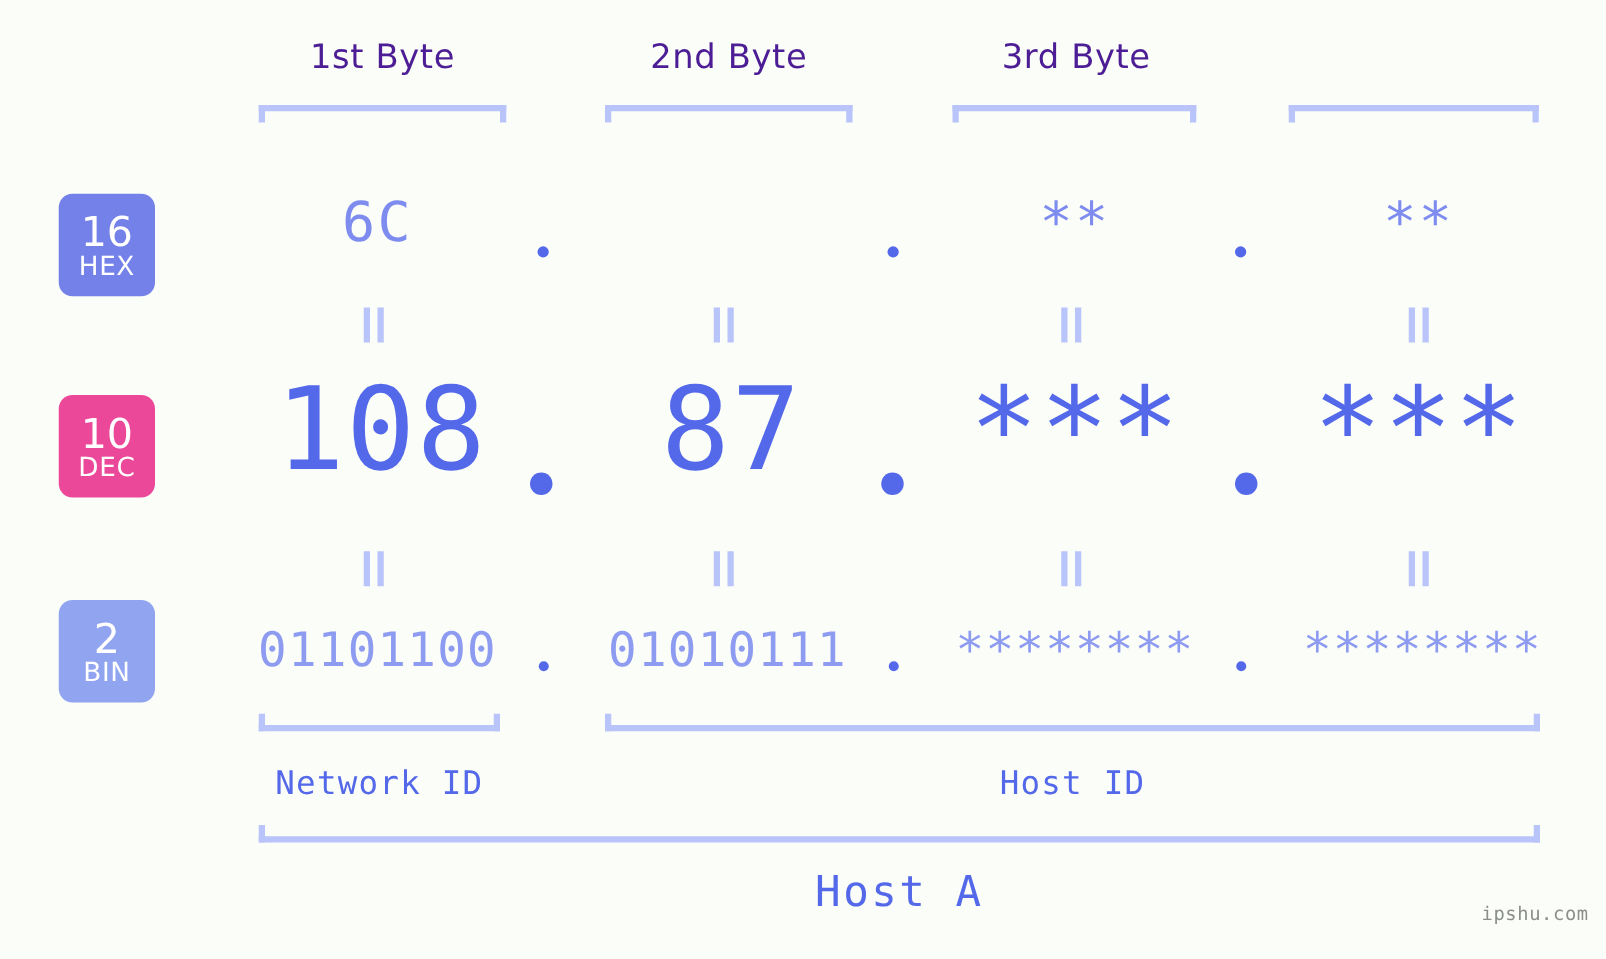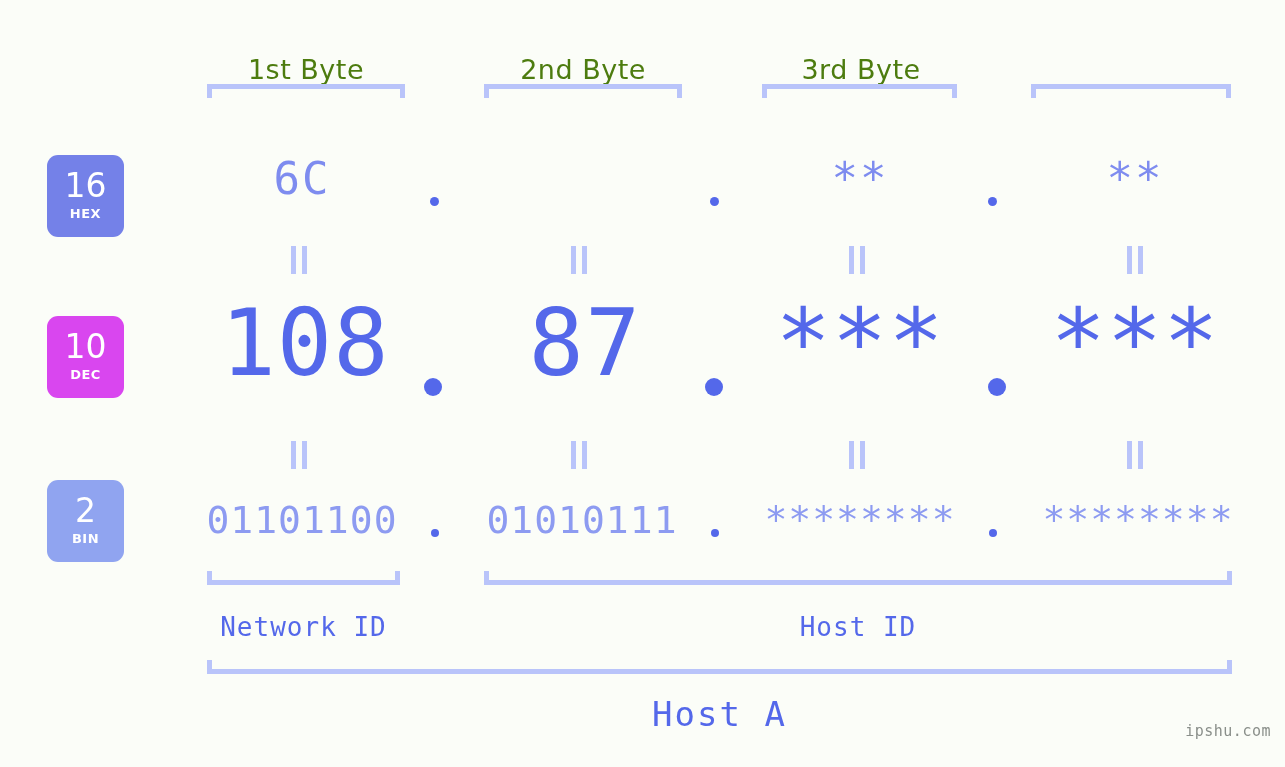--- a/index.html
+++ b/index.html
@@ -22,24 +22,23 @@
     height: 767px;
   }
 
   
   .byte-header {
     position: absolute;
     top: 30px;
     text-align: center;
     font-family: "DejaVu Sans", sans-serif;
     font-size: 27px;
-    color: #4d7c0f;
+    color: #4c1d95;
     letter-spacing: 0.5px;
     white-space: nowrap;
-    margin-top: 24px;
   }
 
   
   .bracket-down {
     position: absolute;
     border-top: 5px solid #b9c4fa;
     border-left: 5px solid #b9c4fa;
     border-right: 5px solid #b9c4fa;
     height: 14px;
   }
@@ -64,23 +63,23 @@
     justify-content: center;
     align-items: center;
     font-family: "DejaVu Sans", sans-serif;
   }
   .badge .num {
     font-size: 33px;
     line-height: 34px;
     font-weight: 400;
   }
   .badge .abbr {
-    font-size: 13px;
+    font-size: 21px;
     line-height: 21px;
-    font-weight: 700;
+    font-weight: 400;
     letter-spacing: 0.5px;
   }
 
   
   .row-cell {
     position: absolute;
     text-align: center;
     white-space: nowrap;
     font-family: "DejaVu Sans Mono", monospace;
   }
@@ -172,21 +171,21 @@
   <div class="bracket-down" style="left:207px;top:84px;width:198px;"></div>
   <div class="bracket-down" style="left:484px;top:84px;width:198px;"></div>
   <div class="bracket-down" style="left:762px;top:84px;width:195px;"></div>
   <div class="bracket-down" style="left:1031px;top:84px;width:200px;"></div>
 
   <div class="badge" style="top:155px;height:82px;background:#7481e8;">
     <span class="num">16</span>
     <span class="abbr">HEX</span>
   </div>
 
-  <div class="badge" style="top:316px;height:82px;background:#d946ef;">
+  <div class="badge" style="top:316px;height:82px;background:#ec4899;">
     <span class="num">10</span>
     <span class="abbr">DEC</span>
   </div>
 
   <div class="badge" style="top:480px;height:82px;background:#90a4f0;">
     <span class="num">2</span>
     <span class="abbr">BIN</span>
   </div>
 
   <div class="row-cell hex-val" style="left:197px;top:155px;width:210px;">6C</div>

